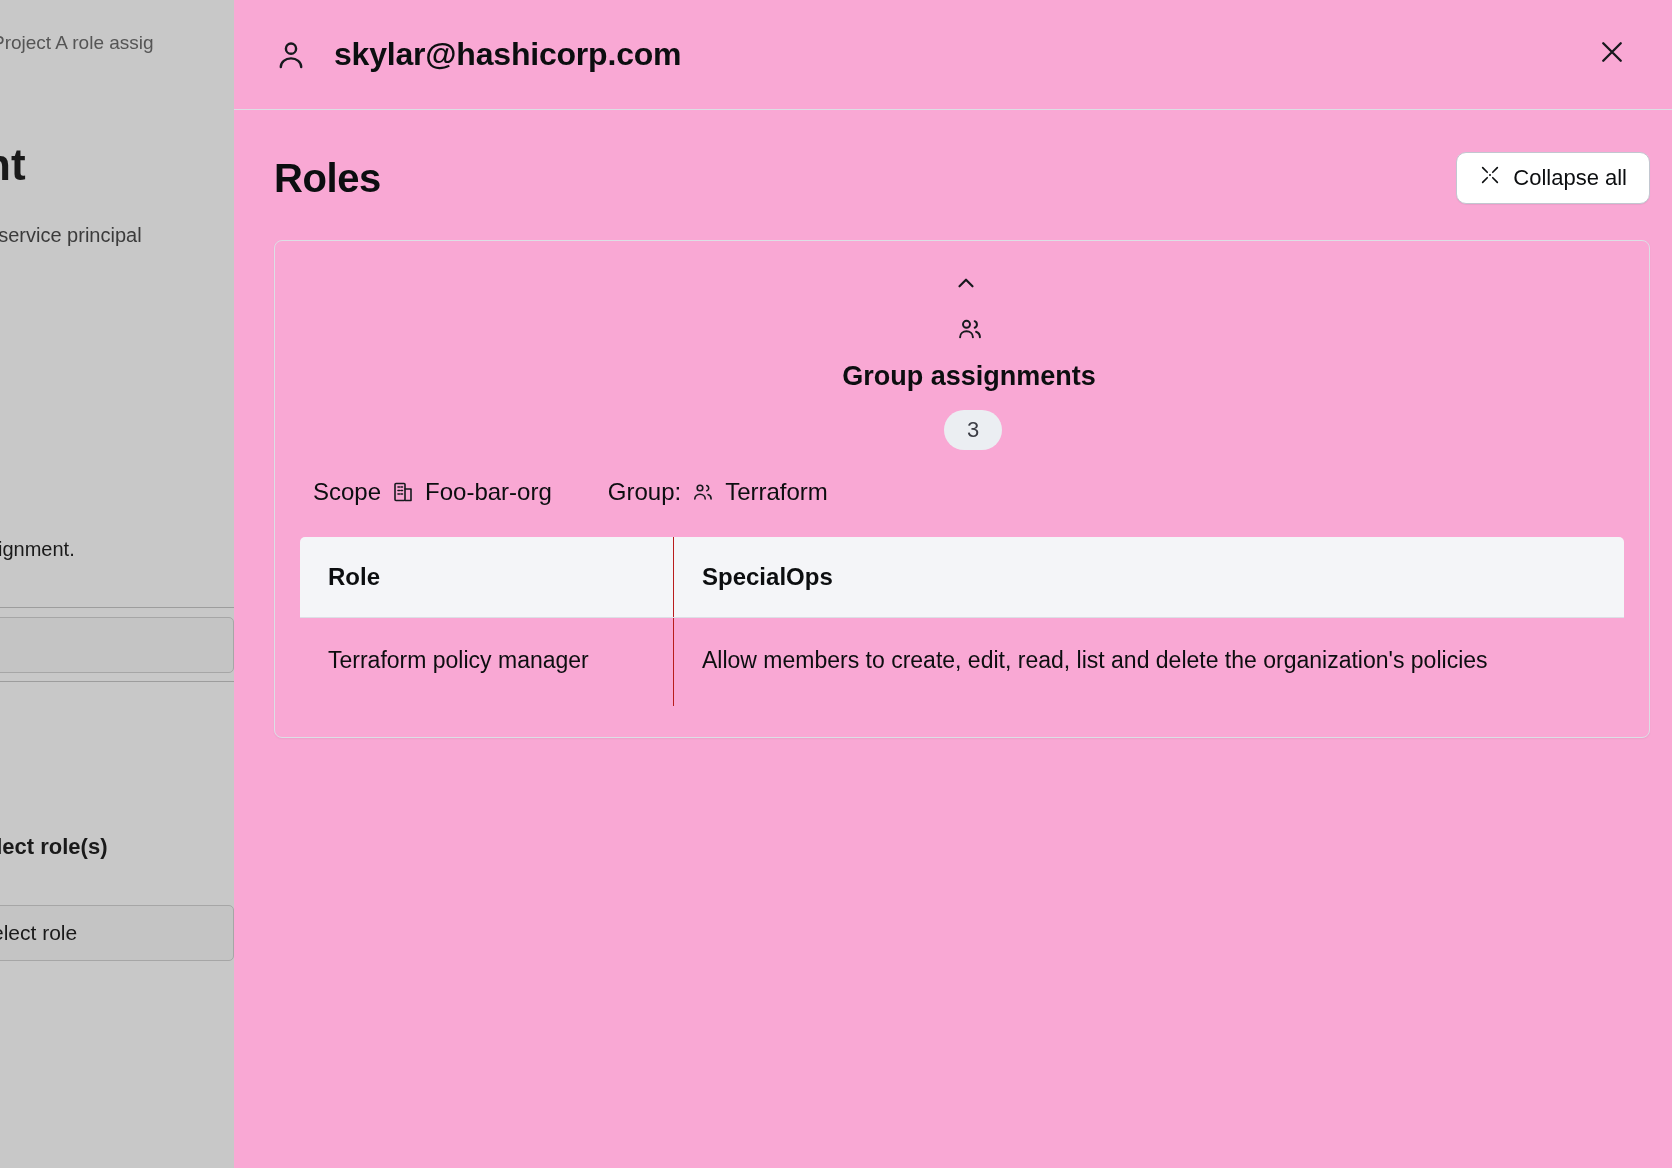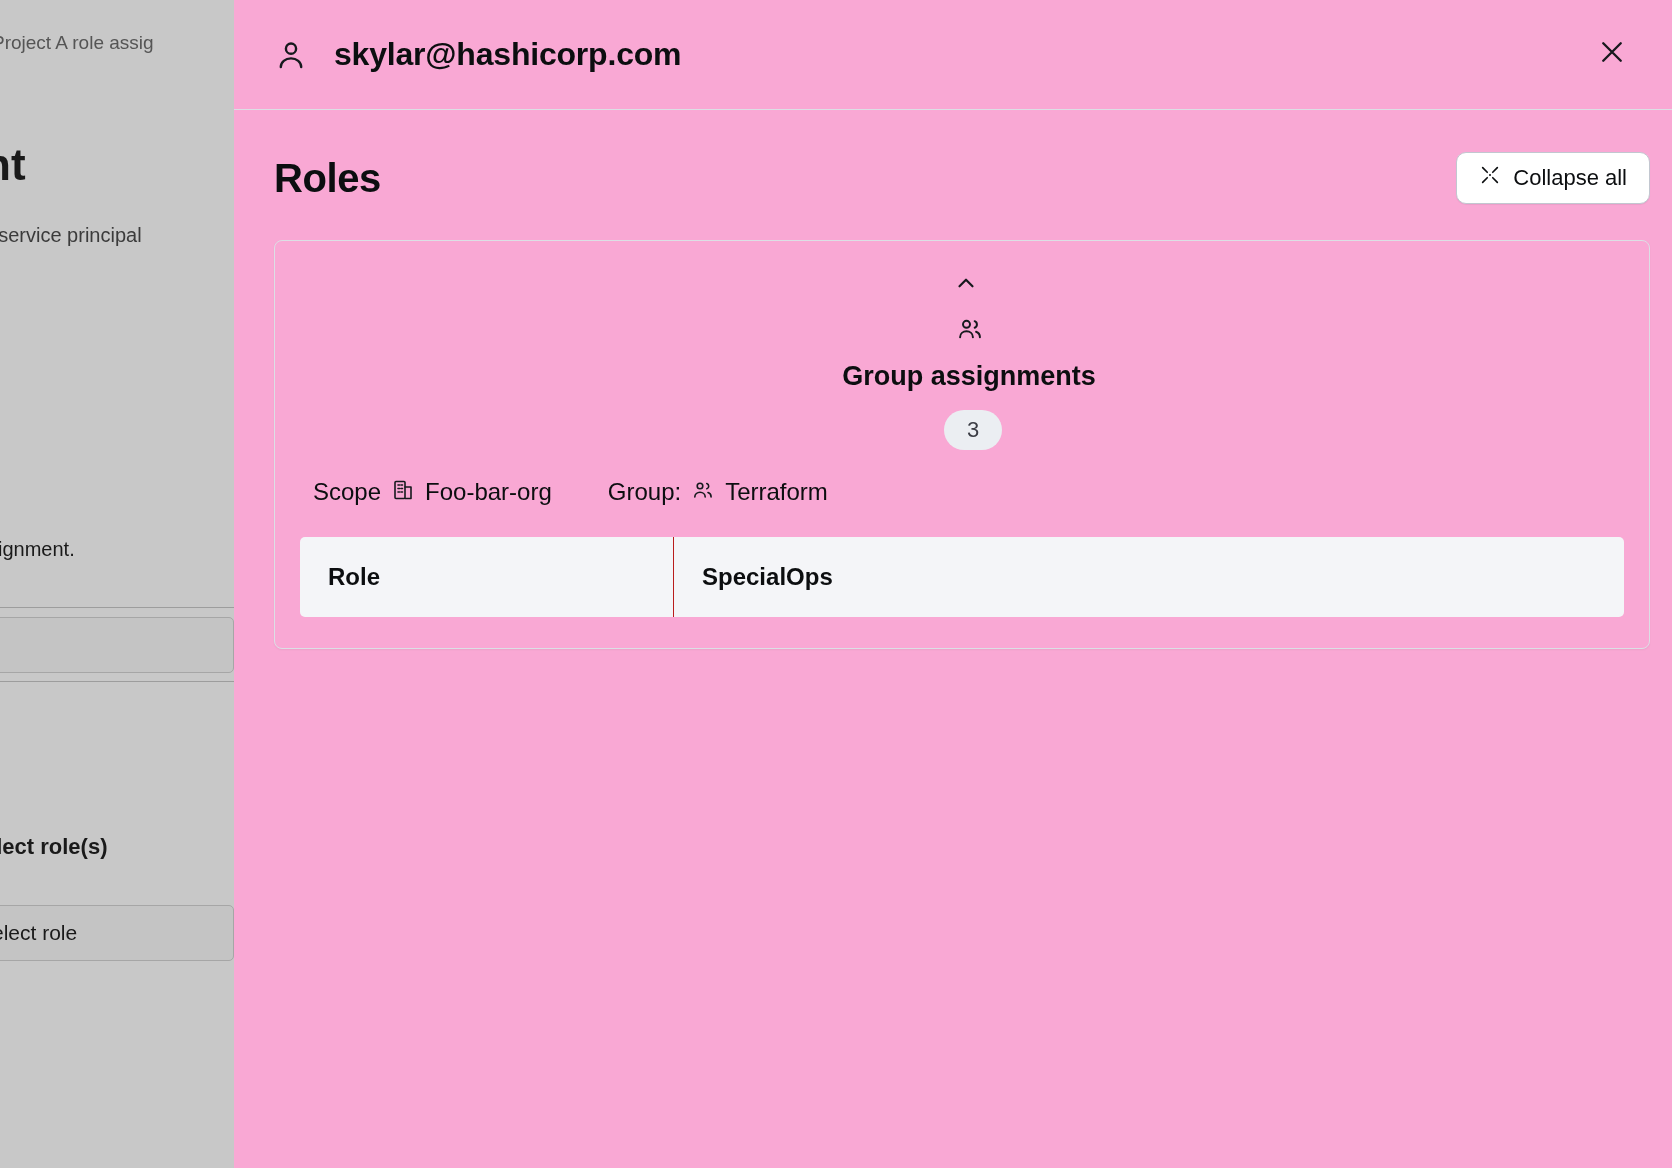--- a/index.html
+++ b/index.html
@@ -176,20 +176,21 @@
 
   .meta-row {
     display: flex;
     align-items: center;
     gap: 56px;
     padding-left: 14px;
     margin-bottom: 30px;
   }
   .meta-item {
     display: flex;
+    align-items: center;
     gap: 10px;
     font-size: 24px;
     color: #0c0e10;
   }
   .meta-key { color: #0c0e10; }
   .meta-val { color: #0c0e10; }
   .meta-icon { display: flex; color: #16191d; }
 
   table.roles-table {
     width: 100%;
@@ -316,19 +317,23 @@
         </div>
 
         <table class="roles-table">
           <thead>
             <tr>
               <th class="col-role">Role</th>
               <th class="col-desc">SpecialOps</th>
             </tr>
           </thead>
           <tbody>
+            <tr>
+              <td class="col-role">Terraform policy manager</td>
+              <td class="col-desc">Allow members to create, edit, read, list and delete the organization's policies</td>
+            </tr>
           </tbody>
         </table>
 
       </div>
     </div>
   </div>
 </div>
 
 </body></html>

